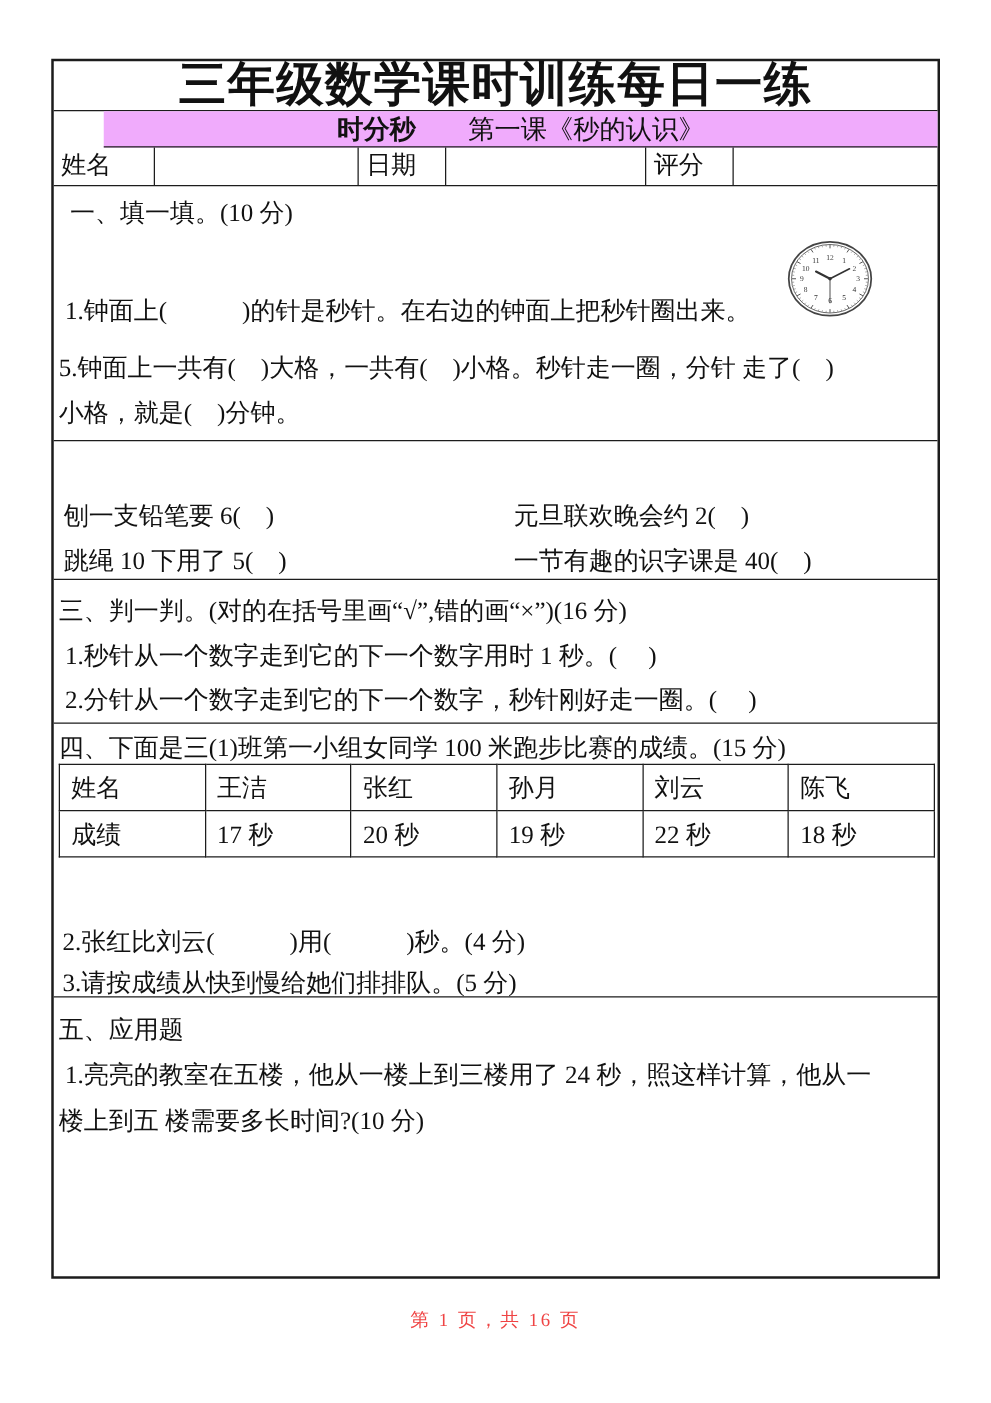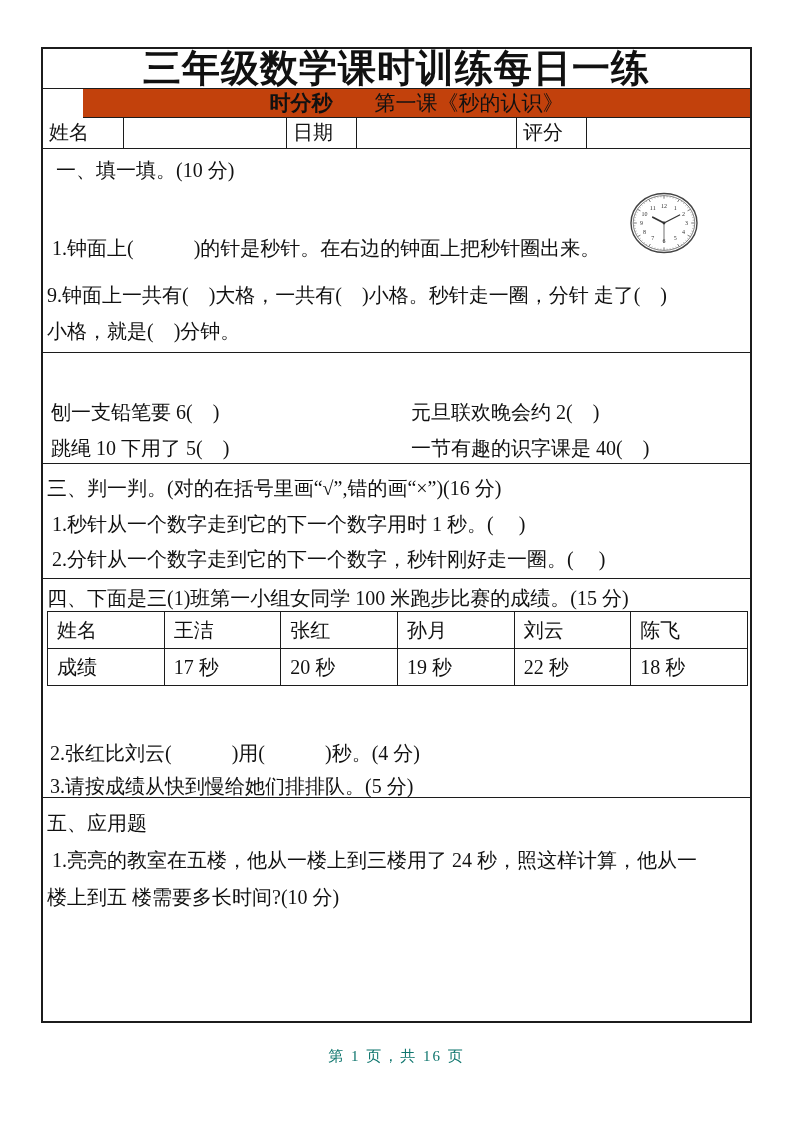--- a/index.html
+++ b/index.html
@@ -49,32 +49,32 @@
   .s2row { position:absolute; left:8px; right:8px; }
   .s2row .ritem { position:absolute; left:360px; }
   table.race { border-collapse:collapse; position:absolute; left:4px; top:32px; width:701px; table-layout:fixed; }
   table.race td {
     border:1px solid #1c1c1c; height:37px; padding-left:9px;
     font-size:20px; vertical-align:middle;
   }
   .clock-wrap { position:absolute; right:50px; top:42px; width:72px; height:64px; }
   .footer {
     position:absolute; left:0; right:0; top:1047px;
-    text-align:center; font-size:15px; letter-spacing:2px; color:#0f766e;
+    text-align:center; font-size:15px; letter-spacing:2px; color:#ef4444;
   }
 </style>
 </head>
 <body>
 
 <div class="page">
   <div class="sheet">
 
     <div class="row-title">三年级数学课时训练每日一练</div>
 
-    <div class="row-banner" style="background: #c2410c; margin-left: 40px;">
+    <div class="row-banner" style="background: #f0abfc; margin-left: 40px;">
       <span class="banner-unit">时分秒</span><span class="banner-lesson">第一课《秒的认识》</span>
     </div>
 
     <div class="row-info">
       <div class="info-label cell-name-label">姓名</div>
       <div class="cell-name-value"></div>
       <div class="info-label cell-date-label">日期</div>
       <div class="cell-date-value"></div>
       <div class="info-label cell-score-label">评分</div>
       <div class="cell-score-value"></div>
@@ -158,21 +158,21 @@
             <text x="36.00" y="51.63" text-anchor="middle" font-size="6" fill="#333333" font-family="&quot;Liberation Serif&quot;, serif">6</text>
             <text x="24.75" y="49.30" text-anchor="middle" font-size="6" fill="#333333" font-family="&quot;Liberation Serif&quot;, serif">7</text>
             <text x="16.51" y="42.92" text-anchor="middle" font-size="6" fill="#333333" font-family="&quot;Liberation Serif&quot;, serif">8</text>
             <text x="13.50" y="34.20" text-anchor="middle" font-size="6" fill="#333333" font-family="&quot;Liberation Serif&quot;, serif">9</text>
             <text x="16.51" y="25.48" text-anchor="middle" font-size="6" fill="#333333" font-family="&quot;Liberation Serif&quot;, serif">10</text>
             <text x="24.75" y="19.10" text-anchor="middle" font-size="6" fill="#333333" font-family="&quot;Liberation Serif&quot;, serif">11</text>
             <text x="36.00" y="16.77" text-anchor="middle" font-size="6" fill="#333333" font-family="&quot;Liberation Serif&quot;, serif">12</text>
           </svg>
       </div>
       <div class="abs" style="left:9px; top:86px;">1.钟面上(　　　)的针是秒针。在右边的钟面上把秒针圈出来。</div>
-      <div class="abs wrapline" style="left:4px; top:128px;">9.钟面上一共有(　)大格，一共有(　)小格。秒针走一圈，分针 走了(　)</div>
+      <div class="abs wrapline" style="left:4px; top:128px;">5.钟面上一共有(　)大格，一共有(　)小格。秒针走一圈，分针 走了(　)</div>
       <div class="abs wrapline" style="left:4px; top:164px;">小格，就是(　)分钟。</div>
     </div>
 
     <div class="section" id="sec2">
       <div class="s2row" style="top:46px;">
         <span>刨一支铅笔要 6(　)</span>
         <span class="ritem">元旦联欢晚会约 2(　)</span>
       </div>
       <div class="s2row" style="top:82px;">
         <span>跳绳 10 下用了 5(　)</span>

